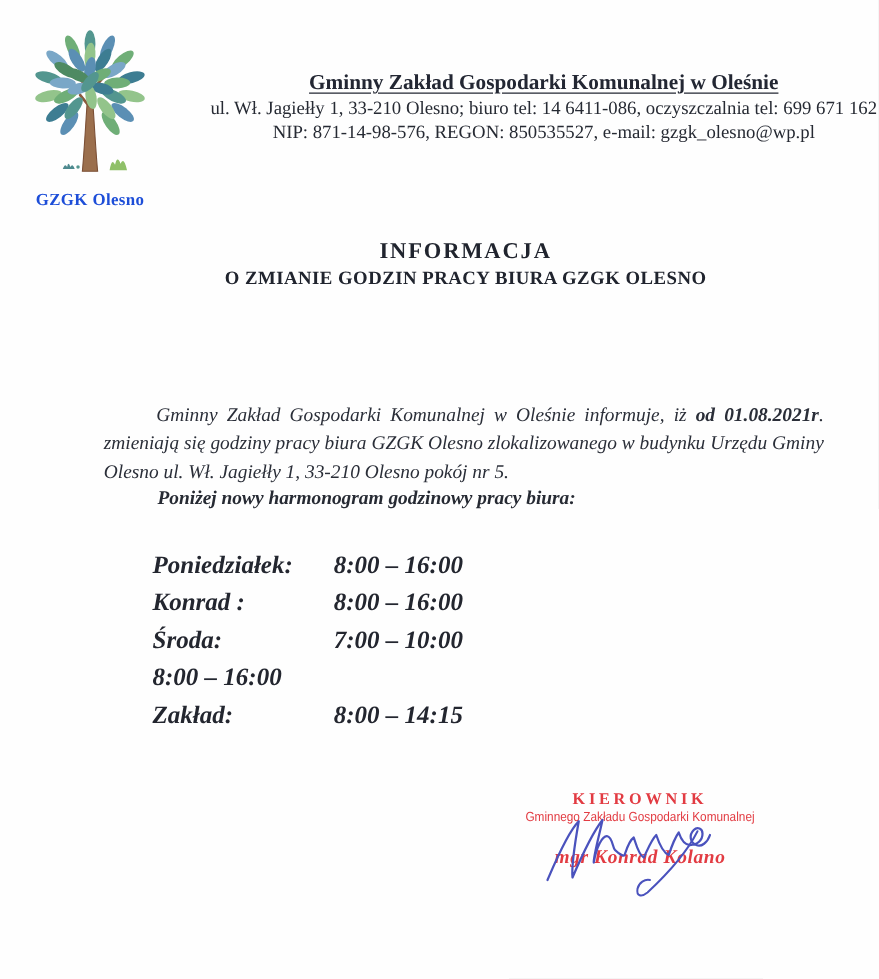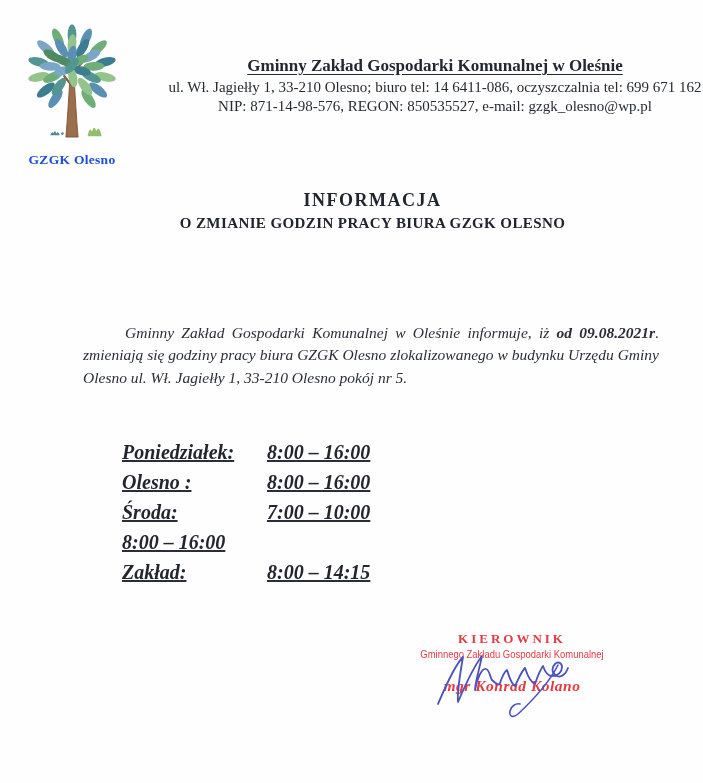--- a/index.html
+++ b/index.html
@@ -37,21 +37,21 @@
     font-style:italic;font-size:15.5px;line-height:22.5px;
     text-align:justify;text-indent:42px;color:#2a2e38;
   }
   .body-par .bold{font-weight:bold;}
   .schedule-heading{
     position:absolute;left:126px;top:390px;
     font-style:italic;font-weight:bold;font-size:15.5px;color:#262a33;
   }
   
   .schedule{position:absolute;left:122px;top:437px;width:300px;}
-  .sched-row{display:flex;height:30px;align-items:center;text-decoration:underline;}
+  .sched-row{display:flex;height:30px;align-items:center;}
   .sched-day,.sched-hours{
     font-weight:bold;font-style:italic;font-size:20px;color:#23262f;white-space:nowrap;
   }
   .sched-day{width:145px;flex:0 0 145px;}
   
   .sig-block{position:absolute;left:402px;top:631px;width:220px;text-align:center;}
   .sig-role{
     font-size:13px;font-weight:bold;letter-spacing:3px;
     font-family:"Liberation Serif","DejaVu Serif",serif;
   }
@@ -123,30 +123,31 @@
     <div class="org-name">Gminny Zakład Gospodarki Komunalnej w Oleśnie</div>
     <div class="addr-line">ul. Wł. Jagiełły 1, 33-210 Olesno; biuro tel: 14 6411-086, oczyszczalnia tel: 699 671 162</div>
     <div class="registry-line">NIP: 871-14-98-576, REGON: 850535527, e-mail: gzgk_olesno@wp.pl</div>
   </div>
 
   <div class="title-block">
     <div class="doc-title">INFORMACJA</div>
     <div class="doc-subtitle">O ZMIANIE GODZIN PRACY BIURA GZGK OLESNO</div>
   </div>
 
-  <p class="body-par"><span>Gminny Zakład Gospodarki Komunalnej w Oleśnie informuje, iż </span><span class="bold">od 09.08.2021r</span><span>. zmieniają się godziny pracy biura GZGK Olesno zlokalizowanego w budynku Urzędu Gminy Olesno ul. Wł. Jagiełły 1, 33-210 Olesno pokój nr 5.</span></p>
+  <p class="body-par"><span>Gminny Zakład Gospodarki Komunalnej w Oleśnie informuje, iż </span><span class="bold">od 01.08.2021r</span><span>. zmieniają się godziny pracy biura GZGK Olesno zlokalizowanego w budynku Urzędu Gminy Olesno ul. Wł. Jagiełły 1, 33-210 Olesno pokój nr 5.</span></p>
 
+  <div class="schedule-heading">Poniżej nowy harmonogram godzinowy pracy biura:</div>
 
   <div class="schedule">
     <div class="sched-row">
       <span class="sched-day">Poniedziałek:</span>
       <span class="sched-hours">8:00 – 16:00</span>
     </div>
     <div class="sched-row">
-      <span class="sched-day">Olesno :</span>
+      <span class="sched-day">Konrad :</span>
       <span class="sched-hours">8:00 – 16:00</span>
     </div>
     <div class="sched-row">
       <span class="sched-day">Środa:</span>
       <span class="sched-hours">7:00 – 10:00</span>
     </div>
     <div class="sched-row">
       <span class="sched-hours">8:00 – 16:00</span>
     </div>
     <div class="sched-row">

